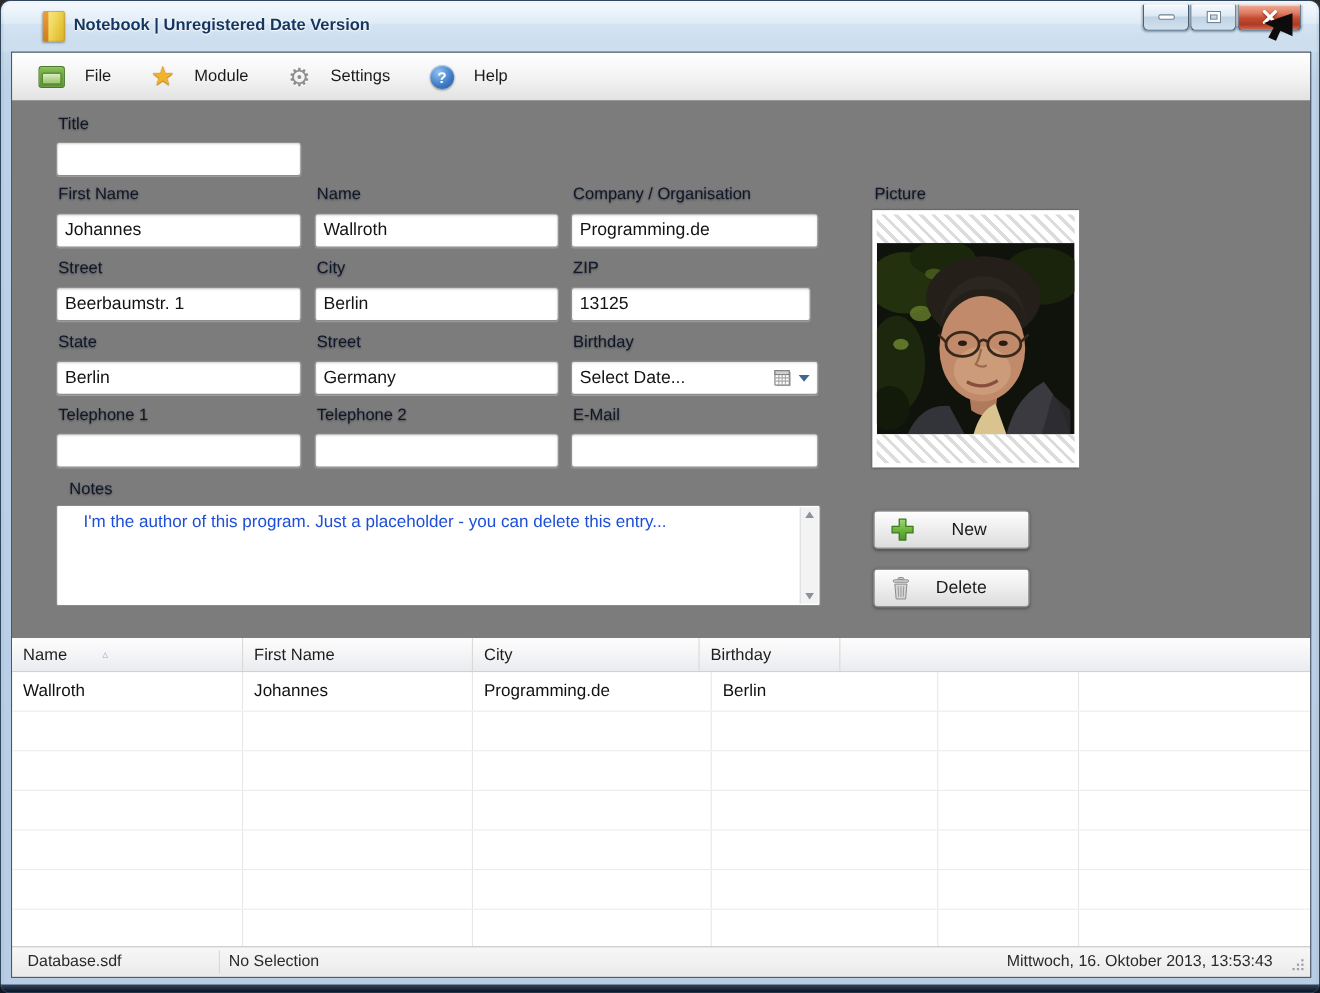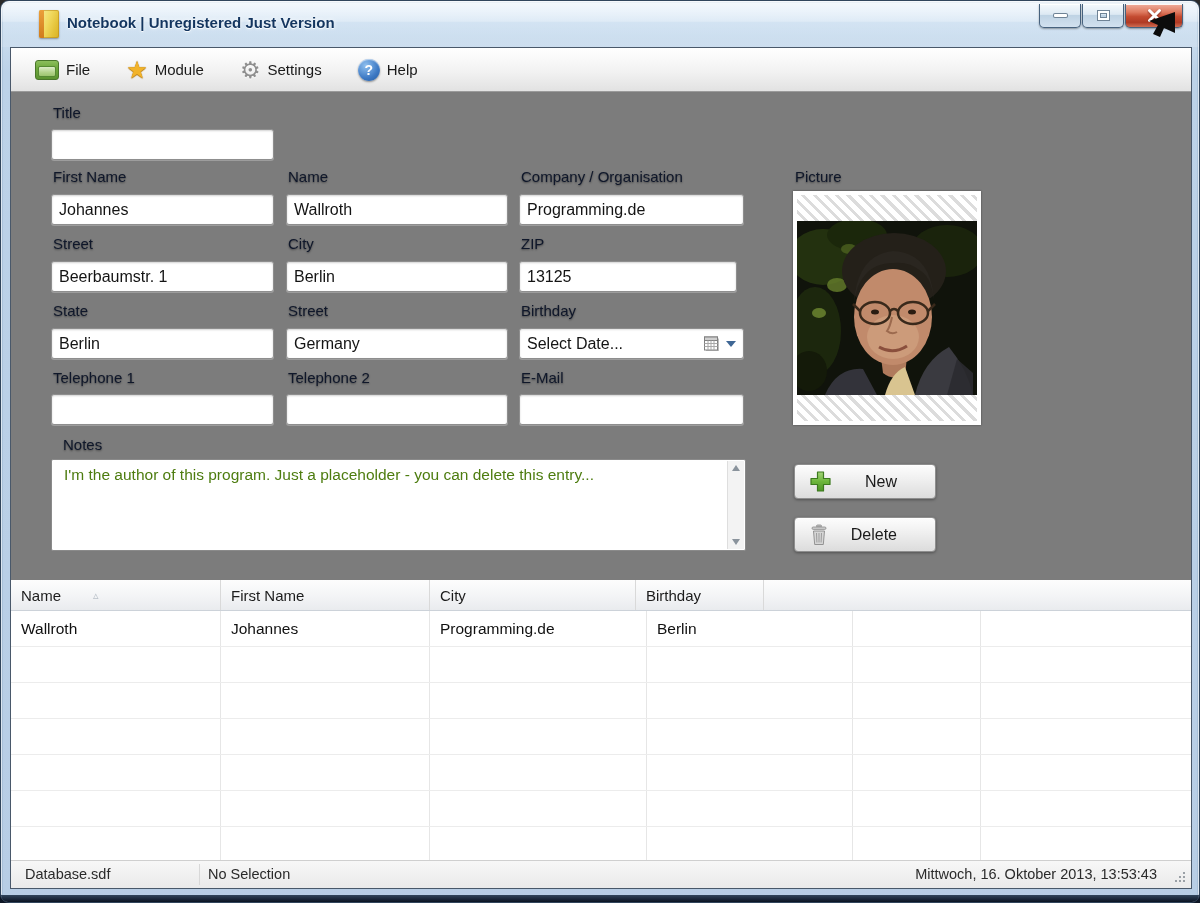--- a/index.html
+++ b/index.html
@@ -57,21 +57,21 @@
     position:absolute;left:9px;top:46px;width:1182px;height:842px;
     border:1px solid #49586a;box-sizing:border-box;background:#7c7c7c;
   }
   
   .toolbar{
     position:absolute;left:0;top:0;width:1180px;height:44px;box-sizing:border-box;
     background:linear-gradient(180deg,#ffffff 0%,#f2f2f2 55%,#e2e2e2 100%);
     border-bottom:1px solid #9a9a9a;
     display:flex;align-items:center;gap:36px;padding-left:24px;
   }
-  .tbitem{display:flex;align-items:center;gap:7px;cursor:pointer;}
+  .tbitem{display:flex;align-items:center;gap:18px;cursor:pointer;}
   .tbitem .lbl{font-size:15px;color:#1a1a1a;}
   .file-ic{
     width:24px;height:20px;border:1px solid #49762a;border-radius:3px;position:relative;
     background:linear-gradient(180deg,#8cbf5c 0%,#6ea83c 40%,#5c9330 100%);box-sizing:border-box;
   }
   .file-ic::after{
     content:"";position:absolute;left:2px;right:2px;top:5px;bottom:2px;border-radius:2px;
     background:linear-gradient(180deg,#dcedc8 0%,#b2d389 60%,#9cc46e 100%);
     border:1px solid #568a33;box-sizing:border-box;
   }
@@ -100,22 +100,22 @@
     background:#fff;display:flex;align-items:center;padding:0 7px;cursor:pointer;
     box-shadow:inset 0 1px 2px rgba(0,0,0,.12), 0 1px 0 rgba(255,255,255,.25);
   }
   .combo .ctext{flex:1;font-size:16px;color:#141414;}
   .tri-down{width:0;height:0;border-left:5px solid transparent;border-right:5px solid transparent;border-top:6px solid #3f6795;margin-left:5px;}
   .notes-box{
     position:absolute;left:40px;top:367px;width:695px;height:92px;box-sizing:border-box;
     background:#fff;border:1px solid #8a8a8a;border-radius:2px;
   }
   .notes-text{
-    position:absolute;left:0;top:0;right:18px;bottom:0;padding:5px 4px 5px 12px;
-    font-size:15.5px;color:#4d7c0f;line-height:20px;overflow:hidden;
+    position:absolute;left:0;top:0;right:18px;bottom:0;padding:5px 4px 5px 24px;
+    font-size:15.5px;color:#1d4ed8;line-height:20px;overflow:hidden;
   }
   .nscroll{
     position:absolute;top:1px;bottom:1px;right:1px;width:17px;background:#f3f3f3;
     border-left:1px solid #dedede;display:flex;flex-direction:column;justify-content:space-between;align-items:center;
     padding:4px 0;box-sizing:border-box;
   }
   .tri-up-s{width:0;height:0;border-left:4px solid transparent;border-right:4px solid transparent;border-bottom:6px solid #8a939c;cursor:pointer;}
   .tri-dn-s{width:0;height:0;border-left:4px solid transparent;border-right:4px solid transparent;border-top:6px solid #8a939c;cursor:pointer;}
   
   .pic-box{
@@ -166,21 +166,21 @@
     content:"";position:absolute;left:0;top:0;width:2px;height:2px;background:transparent;
     box-shadow:9px 1px 0 #9aa0a6, 5px 5px 0 #9aa0a6, 9px 5px 0 #9aa0a6, 1px 9px 0 #9aa0a6, 5px 9px 0 #9aa0a6, 9px 9px 0 #9aa0a6;
   }
 </style>
 </head>
 <body>
 
 <div class="win">
   <div class="titlebar">
     <div class="app-icon"></div>
-    <div class="title-text">Notebook | Unregistered Just Version</div>
+    <div class="title-text">Notebook | Unregistered Date Version</div>
     <div class="winbtns">
       <div class="wbtn">
           <span class="glyph-min"></span>
         </div>
       <div class="wbtn">
           <span class="glyph-max"></span>
         </div>
       <div class="wbtn close">
         <svg width="15" height="13" viewBox="0 0 15 13">
           <path d="M2.5 1.5 L12.5 11.5 M12.5 1.5 L2.5 11.5" stroke="#ffffff" stroke-width="3" stroke-linecap="round" style="filter:drop-shadow(0 1px 1px rgba(90,10,5,.7));"></path>

